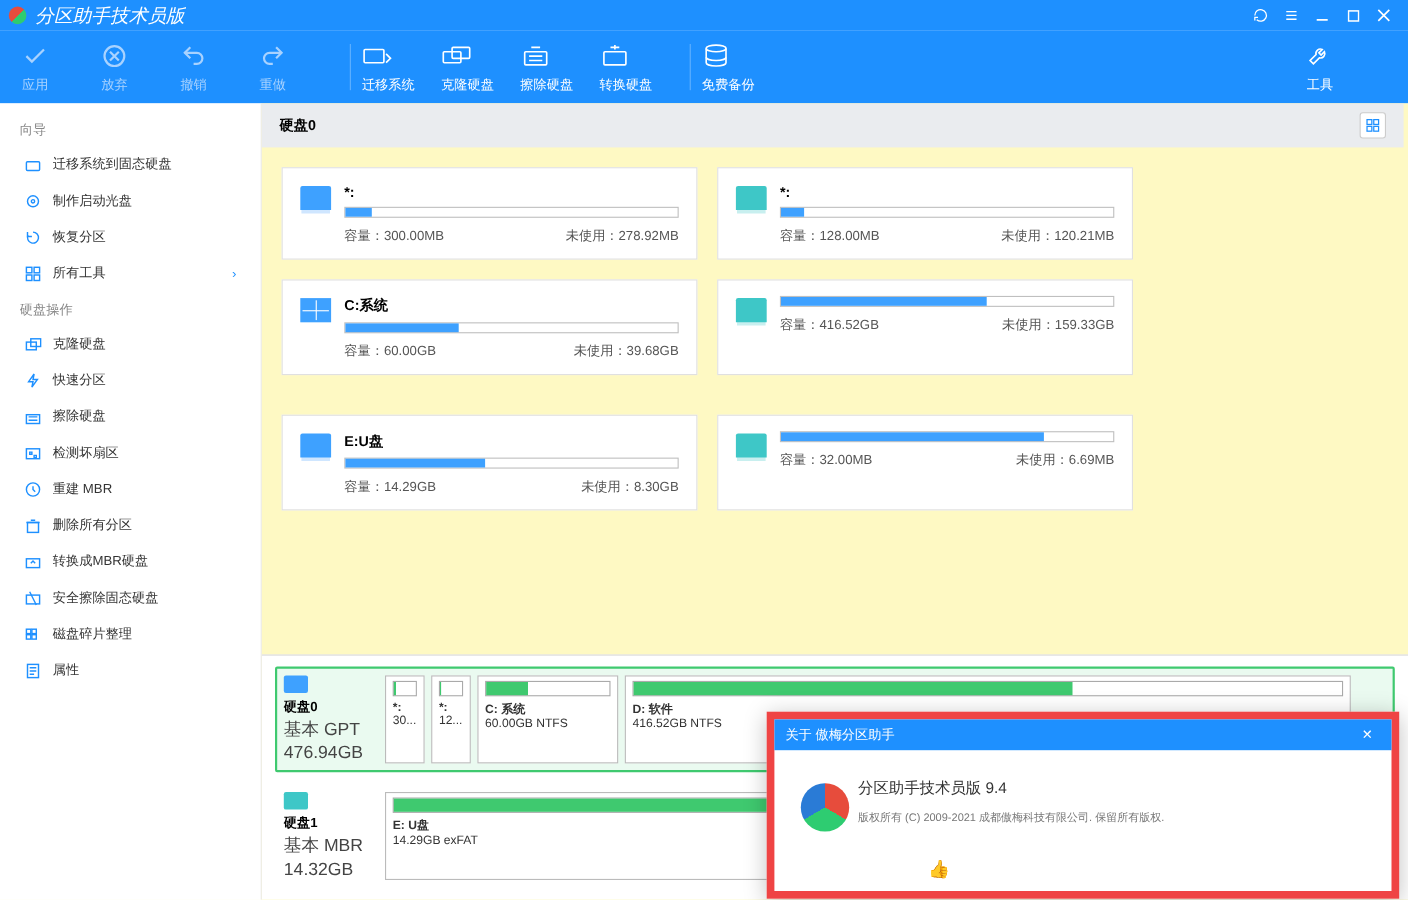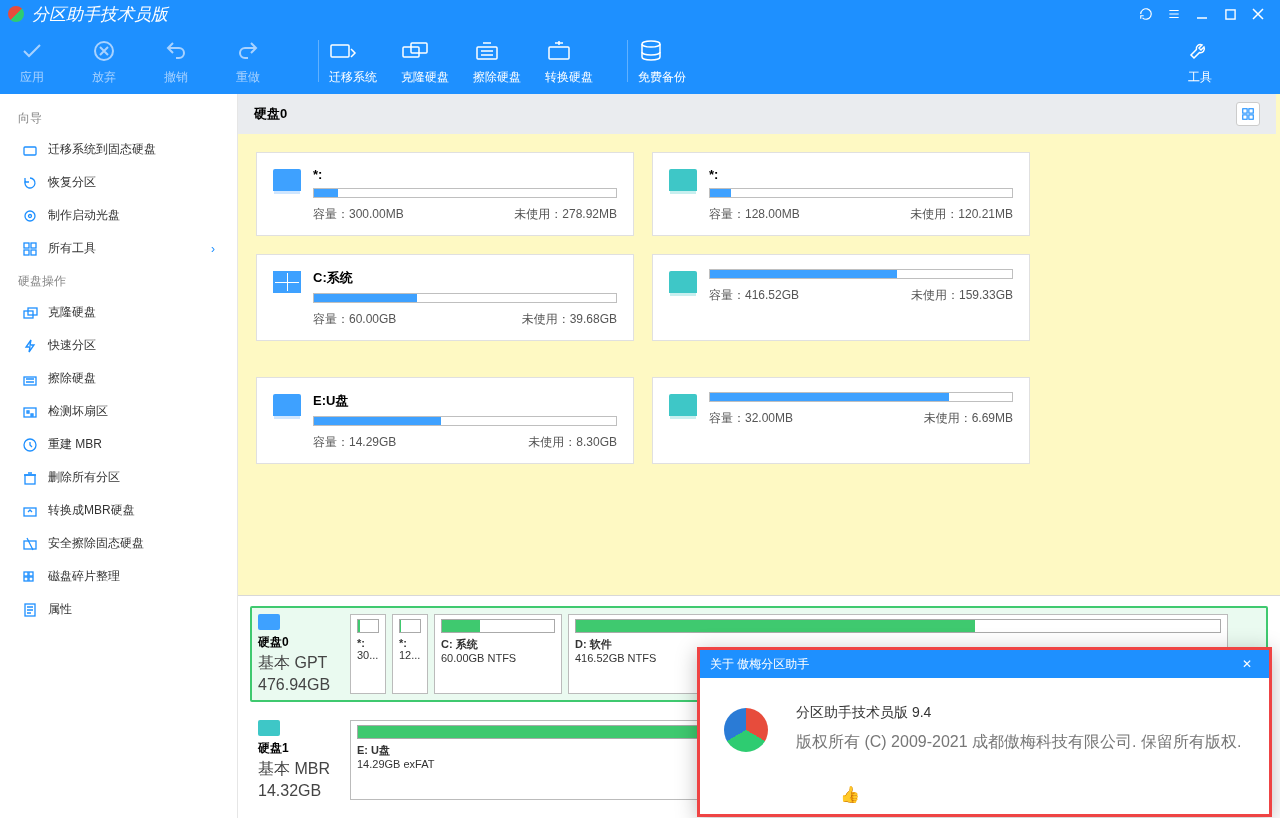--- a/index.html
+++ b/index.html
@@ -55,28 +55,28 @@
 .disk-strip .dsinfo .dname { font-weight: bold; font-size: 12px; }
 .disk-strip .dsinfo .dline { font-size: 16px; color: #444; margin-top: 2px; }
 .disk-strip .dsinfo .dico { width:22px;height:16px;background:#3ea1ff;border-radius:2px;margin-bottom:4px; }
 .disk-strip .dsinfo .dico.teal{background:#3ec7c7;}
 .part { border: 1px solid #bbb; background:#fff; padding: 4px 6px; display: flex; flex-direction: column; }
 .part .pbar { height: 14px; border: 1px solid #aaa; margin-bottom: 4px; position: relative; background:#fff; }
 .part .pbar .pfill { height: 100%; background: #3fc96f; }
 .part .pline { font-size: 11px; color: #333; white-space: nowrap; overflow: hidden; }
 .part .pline.b { font-weight: bold; }
 
-.aboutdlg { position: absolute; left: 697px; top: 647px; width: 575px; height: 170px; background: #fff; box-shadow: 0 4px 20px rgba(0,0,0,.25); border: 3px solid #ef4444; }
+.aboutdlg { position: absolute; left: 697px; top: 647px; width: 575px; height: 170px; background: #fff; box-shadow: 0 4px 20px rgba(0,0,0,.25); border: 7px solid #ef4444; }
 .aboutdlg .ahdr { height: 28px; background: #1e90ff; color: #fff; display: flex; align-items: center; padding: 0 10px; font-size: 12px; }
 .aboutdlg .ahdr .ax { margin-left: auto; cursor: pointer; width:24px;text-align:center; }
-.aboutdlg .abody { display: flex; padding: 26px 24px 10px; gap: 28px; }
+.aboutdlg .abody { display: flex; padding: 26px 24px 10px; gap: 8px; }
 .aboutdlg .alogo { width: 44px; height: 44px; position:relative; margin-top:4px; }
 .aboutdlg .alogo .p1{position:absolute;inset:0;border-radius:50%;background:conic-gradient(#e74c3c 0 120deg,#2ecc71 120deg 240deg,#2a7bd6 240deg 360deg);}
 .aboutdlg .atxt .at1 { font-size: 14px; color: #333; margin-bottom: 10px; }
-.aboutdlg .atxt .at2 { font-size: 16px; color: #777; }
+.aboutdlg .atxt .at2 { font-size: 10px; color: #777; }
 .aboutdlg .thumb { position:absolute; left: 140px; bottom: 10px; font-size: 16px; color:#1e90ff; }
 
 svg { display:block; }
 </style>
 </head>
 <body>
 
 <div class="titlebar">
   <div class="logo"></div>
   <div class="title">分区助手技术员版</div>
@@ -214,34 +214,34 @@
           <span class="sicon">
             <svg width="16" height="16" viewBox="0 0 16 16" stroke="currentColor" stroke-width="1.3" fill="none">
               <rect x="2" y="5" width="12" height="8" rx="1"></rect>
             </svg>
           </span>
           <span>迁移系统到固态硬盘</span>
         </div>
         <div class="siderow">
           <span class="sicon">
             <svg width="16" height="16" viewBox="0 0 16 16" stroke="currentColor" stroke-width="1.3" fill="none">
+              <circle cx="8" cy="8" r="5"></circle>
+              <circle cx="8" cy="8" r="1.5"></circle>
+            </svg>
+          </span>
+          <span>制作启动光盘</span>
+        </div>
+        <div class="siderow">
+          <span class="sicon">
+            <svg width="16" height="16" viewBox="0 0 16 16" stroke="currentColor" stroke-width="1.3" fill="none">
               <path d="M8 3a5 5 0 1 1-4.5 2.8"></path>
               <path d="M3 3v4h4"></path>
             </svg>
           </span>
           <span>恢复分区</span>
-        </div>
-        <div class="siderow">
-          <span class="sicon">
-            <svg width="16" height="16" viewBox="0 0 16 16" stroke="currentColor" stroke-width="1.3" fill="none">
-              <circle cx="8" cy="8" r="5"></circle>
-              <circle cx="8" cy="8" r="1.5"></circle>
-            </svg>
-          </span>
-          <span>制作启动光盘</span>
         </div>
         <div class="siderow">
           <span class="sicon">
             <svg width="16" height="16" viewBox="0 0 16 16" stroke="currentColor" stroke-width="1.3" fill="none">
               <rect x="2" y="2" width="5" height="5"></rect>
               <rect x="9" y="2" width="5" height="5"></rect>
               <rect x="2" y="9" width="5" height="5"></rect>
               <rect x="9" y="9" width="5" height="5"></rect>
             </svg>
           </span>

